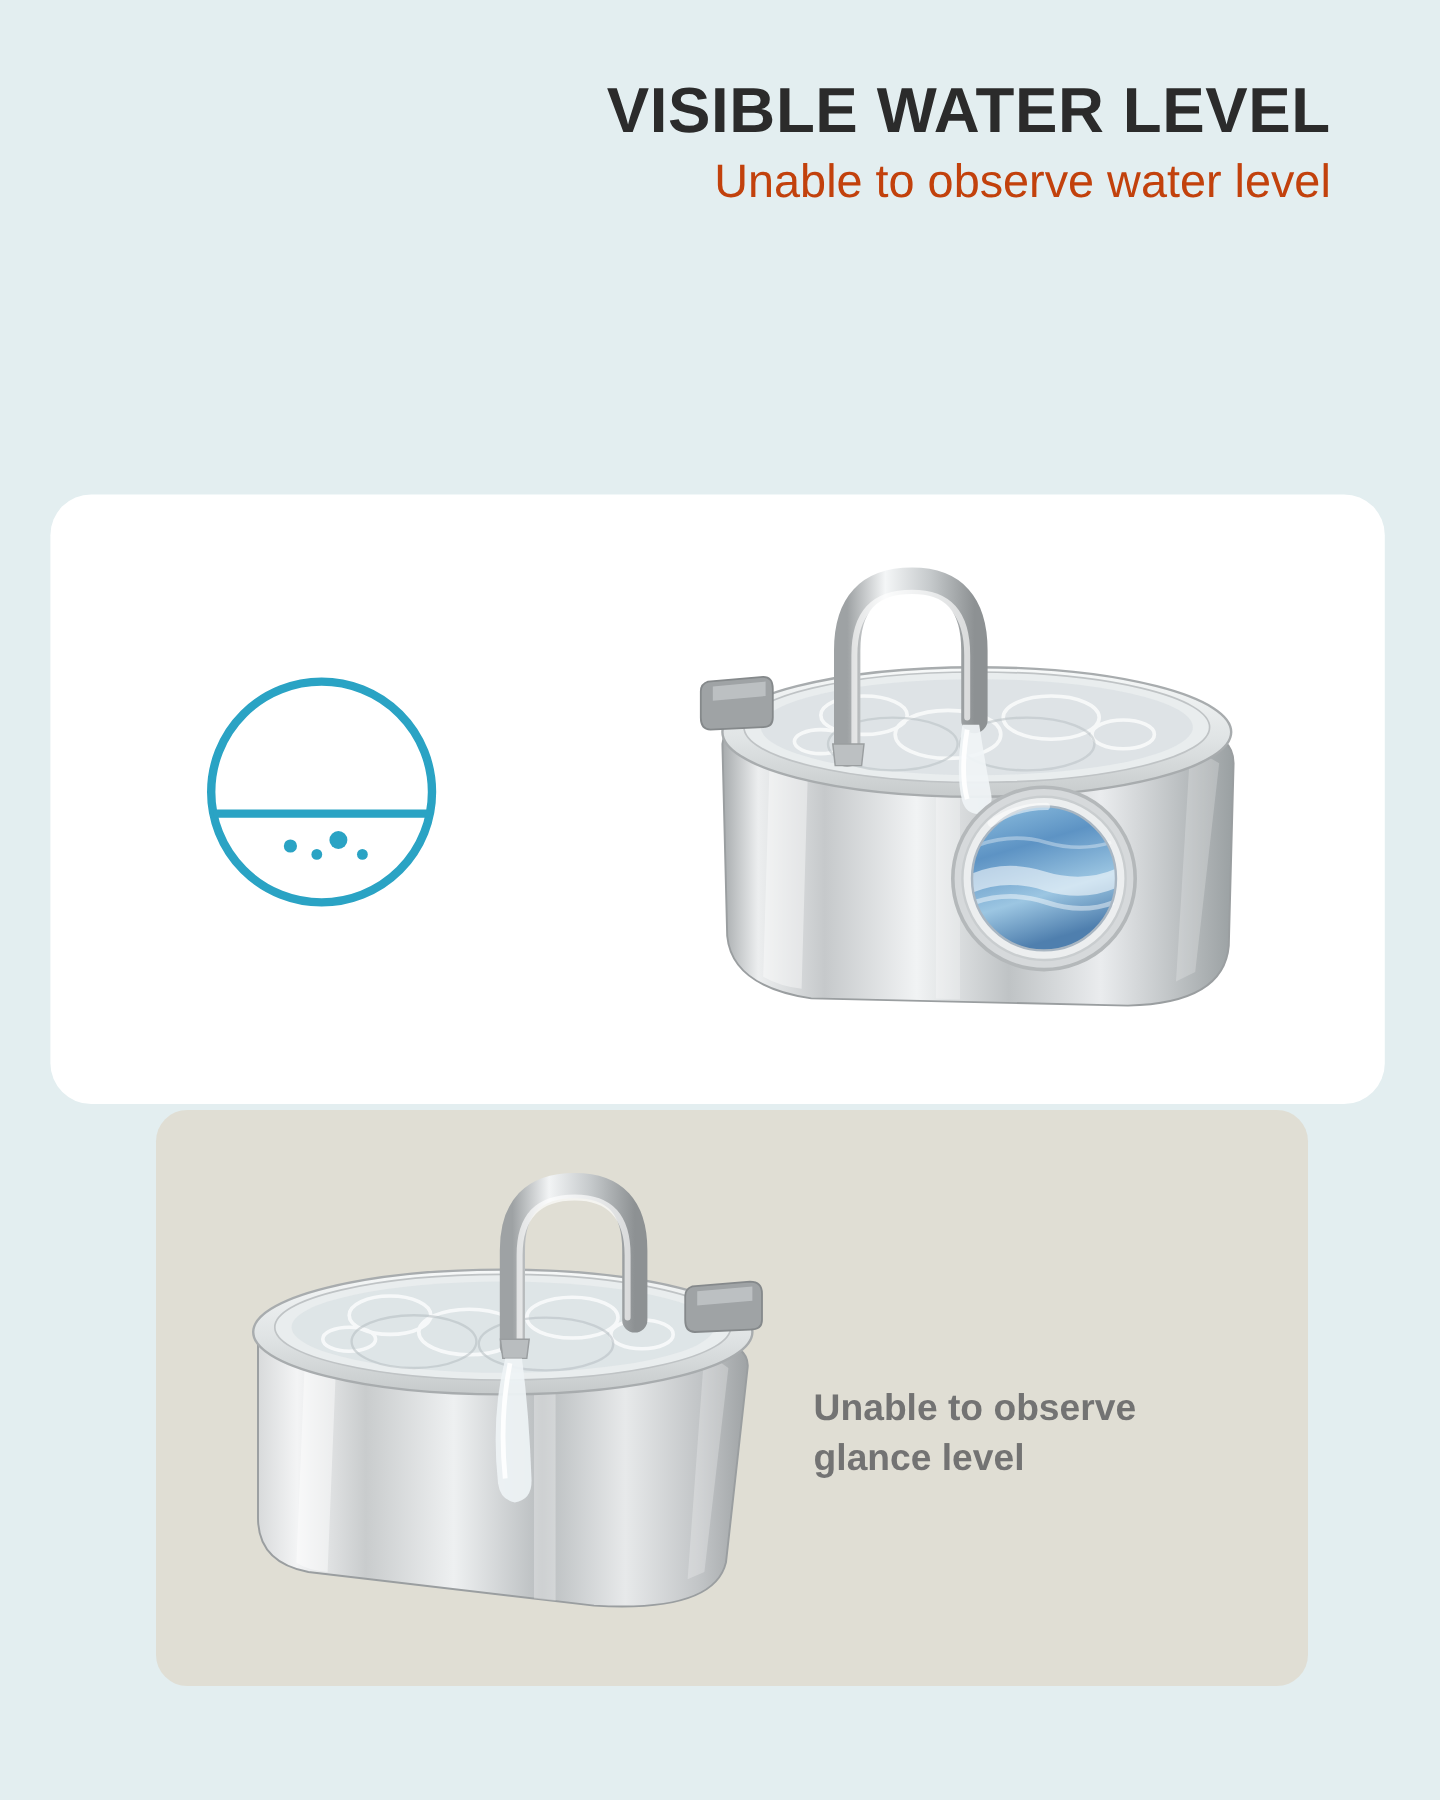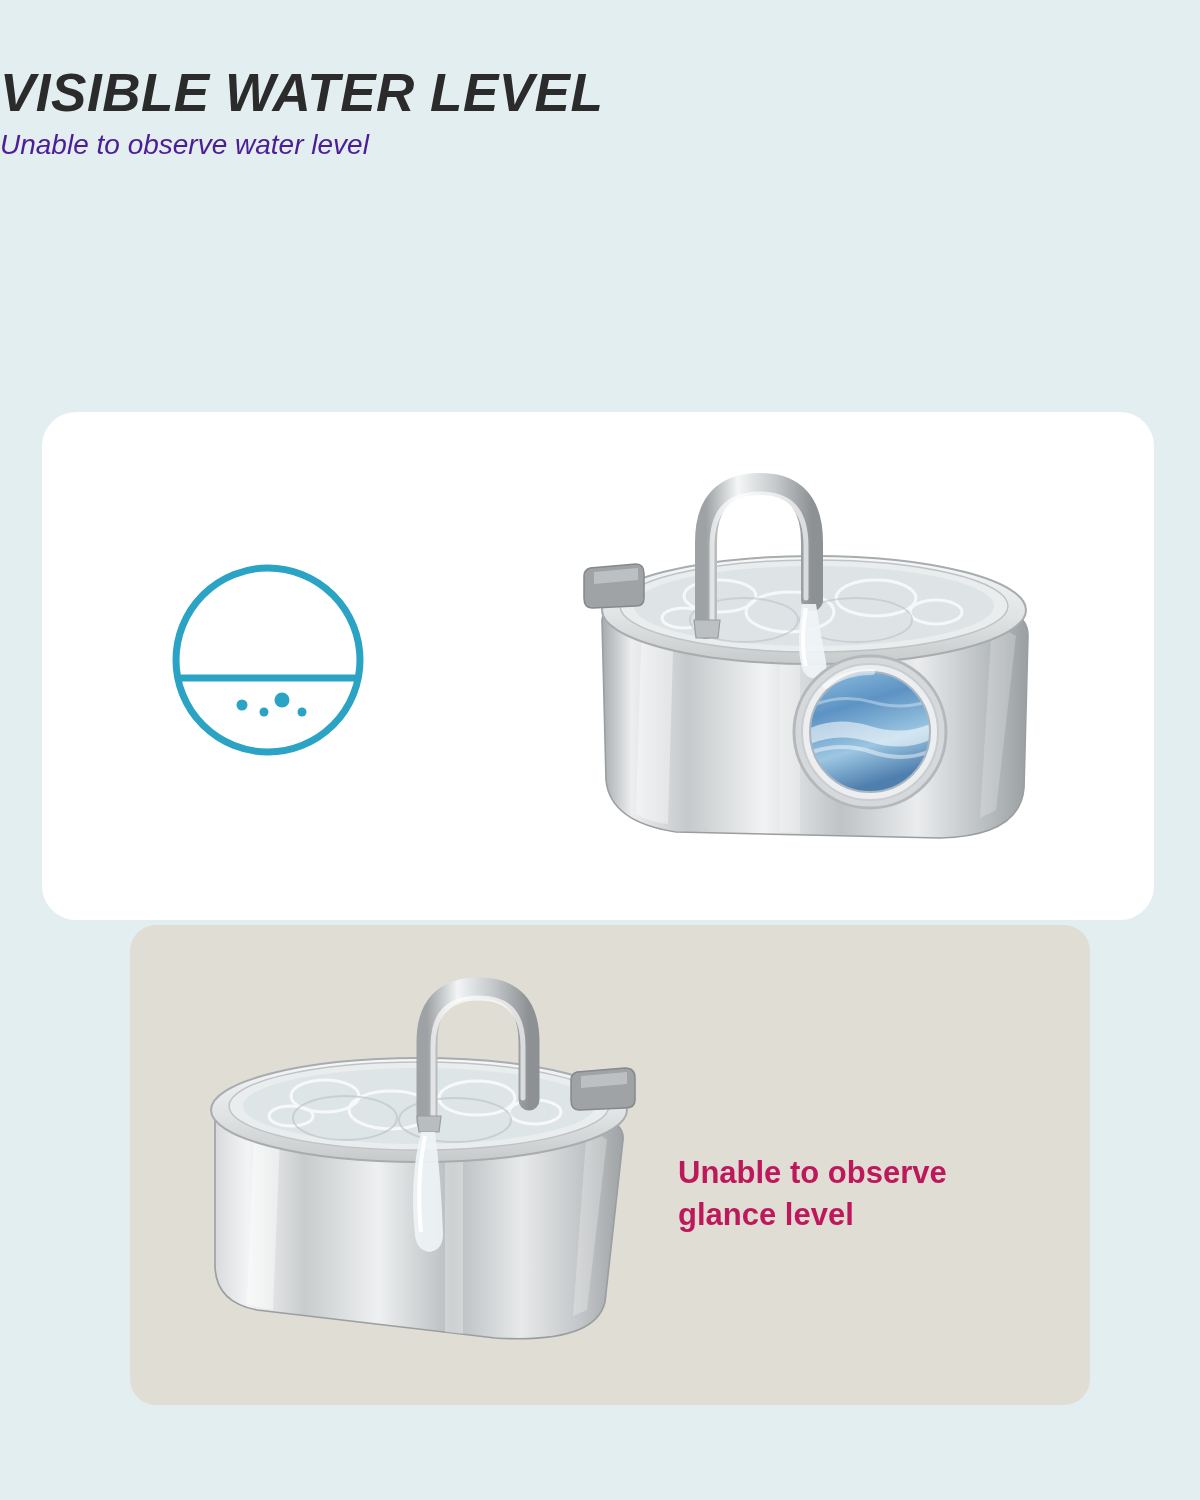--- a/index.html
+++ b/index.html
@@ -14,22 +14,21 @@
     overflow: hidden;
     position: relative;
   }
 
   
   .header {
     position: absolute;
     left: 0;
     top: 0;
     width: 1109px;
-    text-align: left;
-    font-style: italic;
+    text-align: right;
   }
   .title {
     margin: 0;
     padding-top: 64px;
     font-size: 53px;
     font-weight: bold;
     letter-spacing: 0.5px;
     color: #2b2b2b;
     line-height: 1.1;
   }
@@ -37,22 +36,22 @@
     margin: 0;
     padding-top: 26px;
     font-size: 39px;
     color: #2f2f2f;
     line-height: 1.35;
     font-weight: normal;
   }
   .subtitle-2 {
     margin: 0;
     padding-top: 4px;
-    font-size: 28px;
-    color: #4c1d95;
+    font-size: 39px;
+    color: #c2410c;
     line-height: 1.35;
     font-weight: normal;
   }
 
   
   .panel-bottom {
     position: absolute;
     left: 130px;
     top: 925px;
     width: 960px;
@@ -60,21 +59,21 @@
     background: #e0ded4;
     border-radius: 26px;
   }
   .bottom-caption {
     position: absolute;
     left: 678px;
     top: 1152px;
     width: 360px;
     font-size: 31px;
     font-weight: bold;
-    color: #be185d;
+    color: #737373;
     line-height: 1.35;
   }
 
   
   .panel-top {
     position: absolute;
     left: 42px;
     top: 412px;
     width: 1112px;
     height: 508px;

